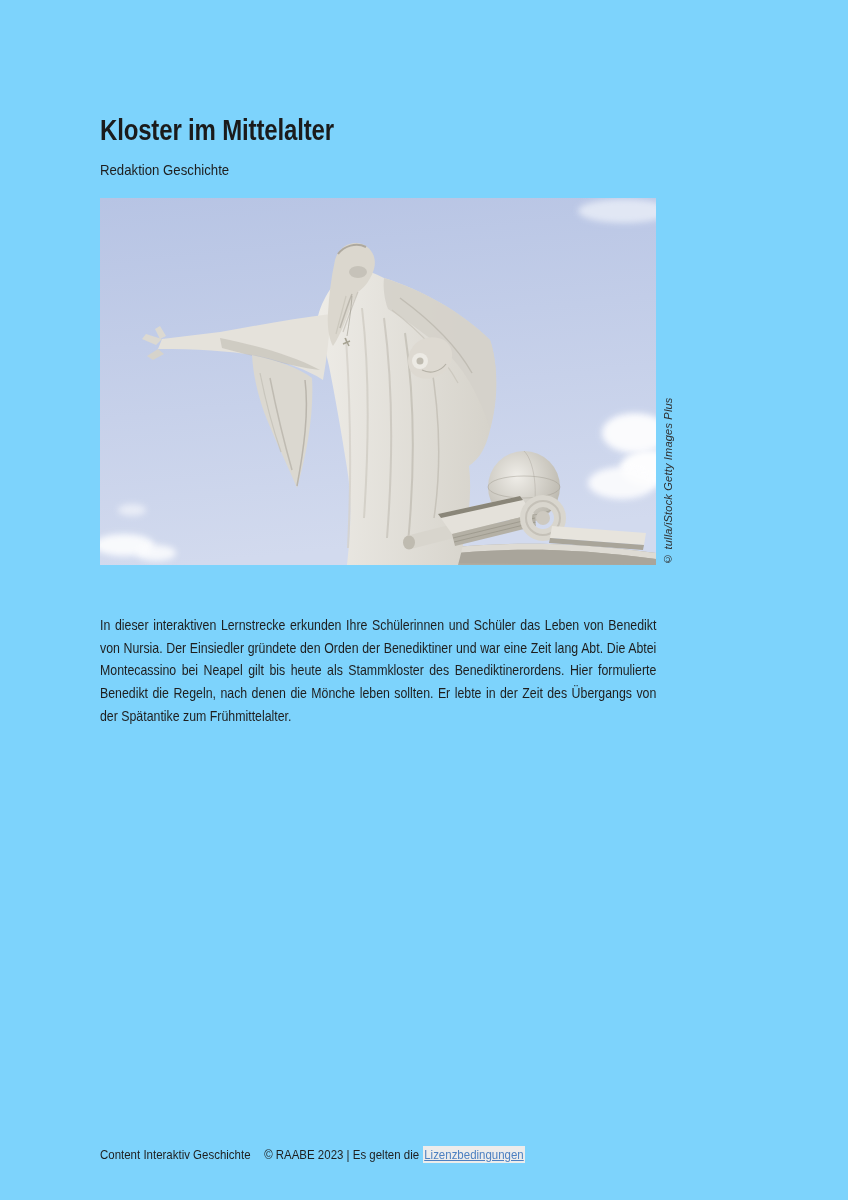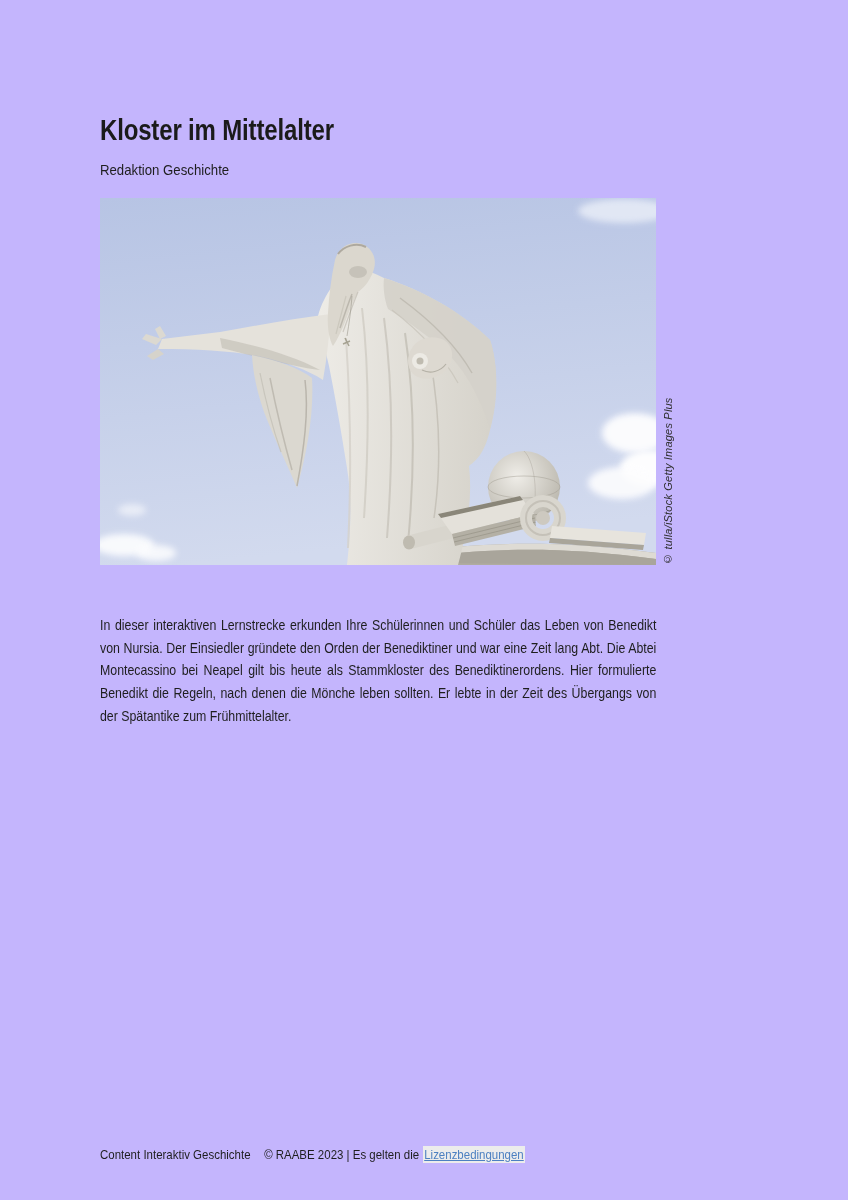--- a/index.html
+++ b/index.html
@@ -1,17 +1,17 @@
 <!DOCTYPE html>
 <html><head>
 <meta charset="utf-8">
 <style>
   html,body { margin:0; padding:0; background:#ffffff; }
   .page {
-    position:relative; width:848px; height:1200px; background:#c4b5fd;
+    position:relative; width:848px; height:1200px; background:#7dd3fc;
     font-family:"Liberation Sans", sans-serif; color:#1e1e1e; overflow:hidden;
   }
   .title {
     position:absolute; left:100px; top:92px;
     font-size:30px; font-weight:700; line-height:36px; letter-spacing:-0.2px;
     transform:scaleX(0.80); transform-origin:0 50%; white-space:nowrap; color:#1b1b1b;
   }
   .subtitle {
     position:absolute; left:100px; top:161px;
     font-size:15px; line-height:18px;

